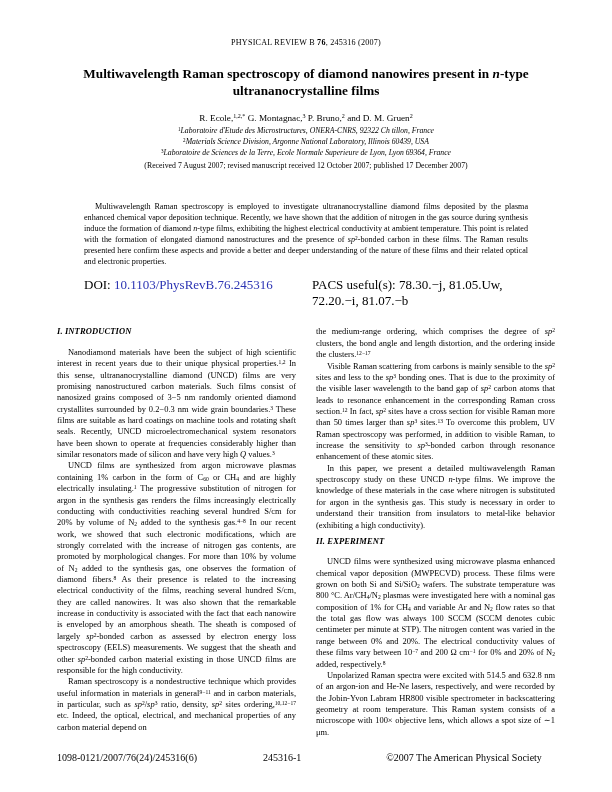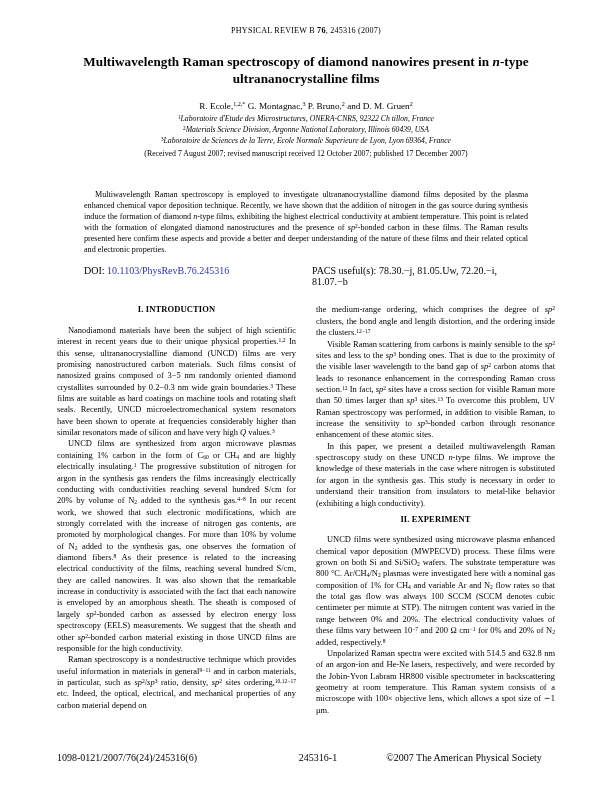--- a/index.html
+++ b/index.html
@@ -14,21 +14,21 @@
     color: #000000;
     position: relative;
     overflow: hidden;
   }
   .page {
     position: absolute;
     left: 0; top: 0;
     width: 612px;
     height: 792px;
     box-sizing: border-box;
-    padding: 22px 57px 28px 57px;
+    padding: 34px 57px 28px 57px;
   }
 
   
   .journal-line {
     text-align: center;
     font-size: 8.1px;
     letter-spacing: 0.22px;
     margin-top: 4px;
     margin-bottom: 18px;
   }
@@ -82,21 +82,21 @@
     font-size: 8.15px;
     line-height: 1.355;
     text-align: justify;
     text-justify: inter-word;
     margin: 0 27px 10px 27px;
     text-indent: 11px;
   }
 
   .doipacs {
     margin: 0 27px 0 27px;
-    font-size: 10px;
+    font-size: 13px;
     display: flex;
     justify-content: flex-start;
   }
   .doi { width: 228px; }
   .doi-link { color: #2b33b3; }
   .pacs { flex: 1; }
 
   
   .columns {
     margin-top: 17px;
@@ -110,43 +110,43 @@
     line-height: 1.345;
     text-align: justify;
     text-justify: inter-word;
   }
   .col p {
     margin: 0;
     text-indent: 11px;
   }
   .col p.noindent { text-indent: 0; }
   .section-head {
-    text-align: center;
     font-size: 8.5px;
     font-weight: bold;
     margin: 0 0 9px 0;
     text-indent: 0;
     letter-spacing: 0.12px;
+    font-style: italic;
   }
   .section-head.spaced { margin-top: 5px; }
   .col i { font-style: italic; }
   .ref { color: #000; }
 
   
   .footer {
     position: absolute;
     left: 57px;
     right: 57px;
     bottom: 29px;
     font-size: 10px;
     display: flex;
     align-items: baseline;
   }
   .footer .left { width: 206px; text-align: left; }
-  .footer .center { width: 110px; text-align: center; }
+  .footer .center { width: 110px; }
   .footer .right { flex: 1; text-align: center; }
 </style>
 </head>
 <body>
 
 <div class="page">
 
   <div class="journal-line">
     <span>PHYSICAL REVIEW B</span>
     <b>76</b><span>, </span><span>245316</span>

